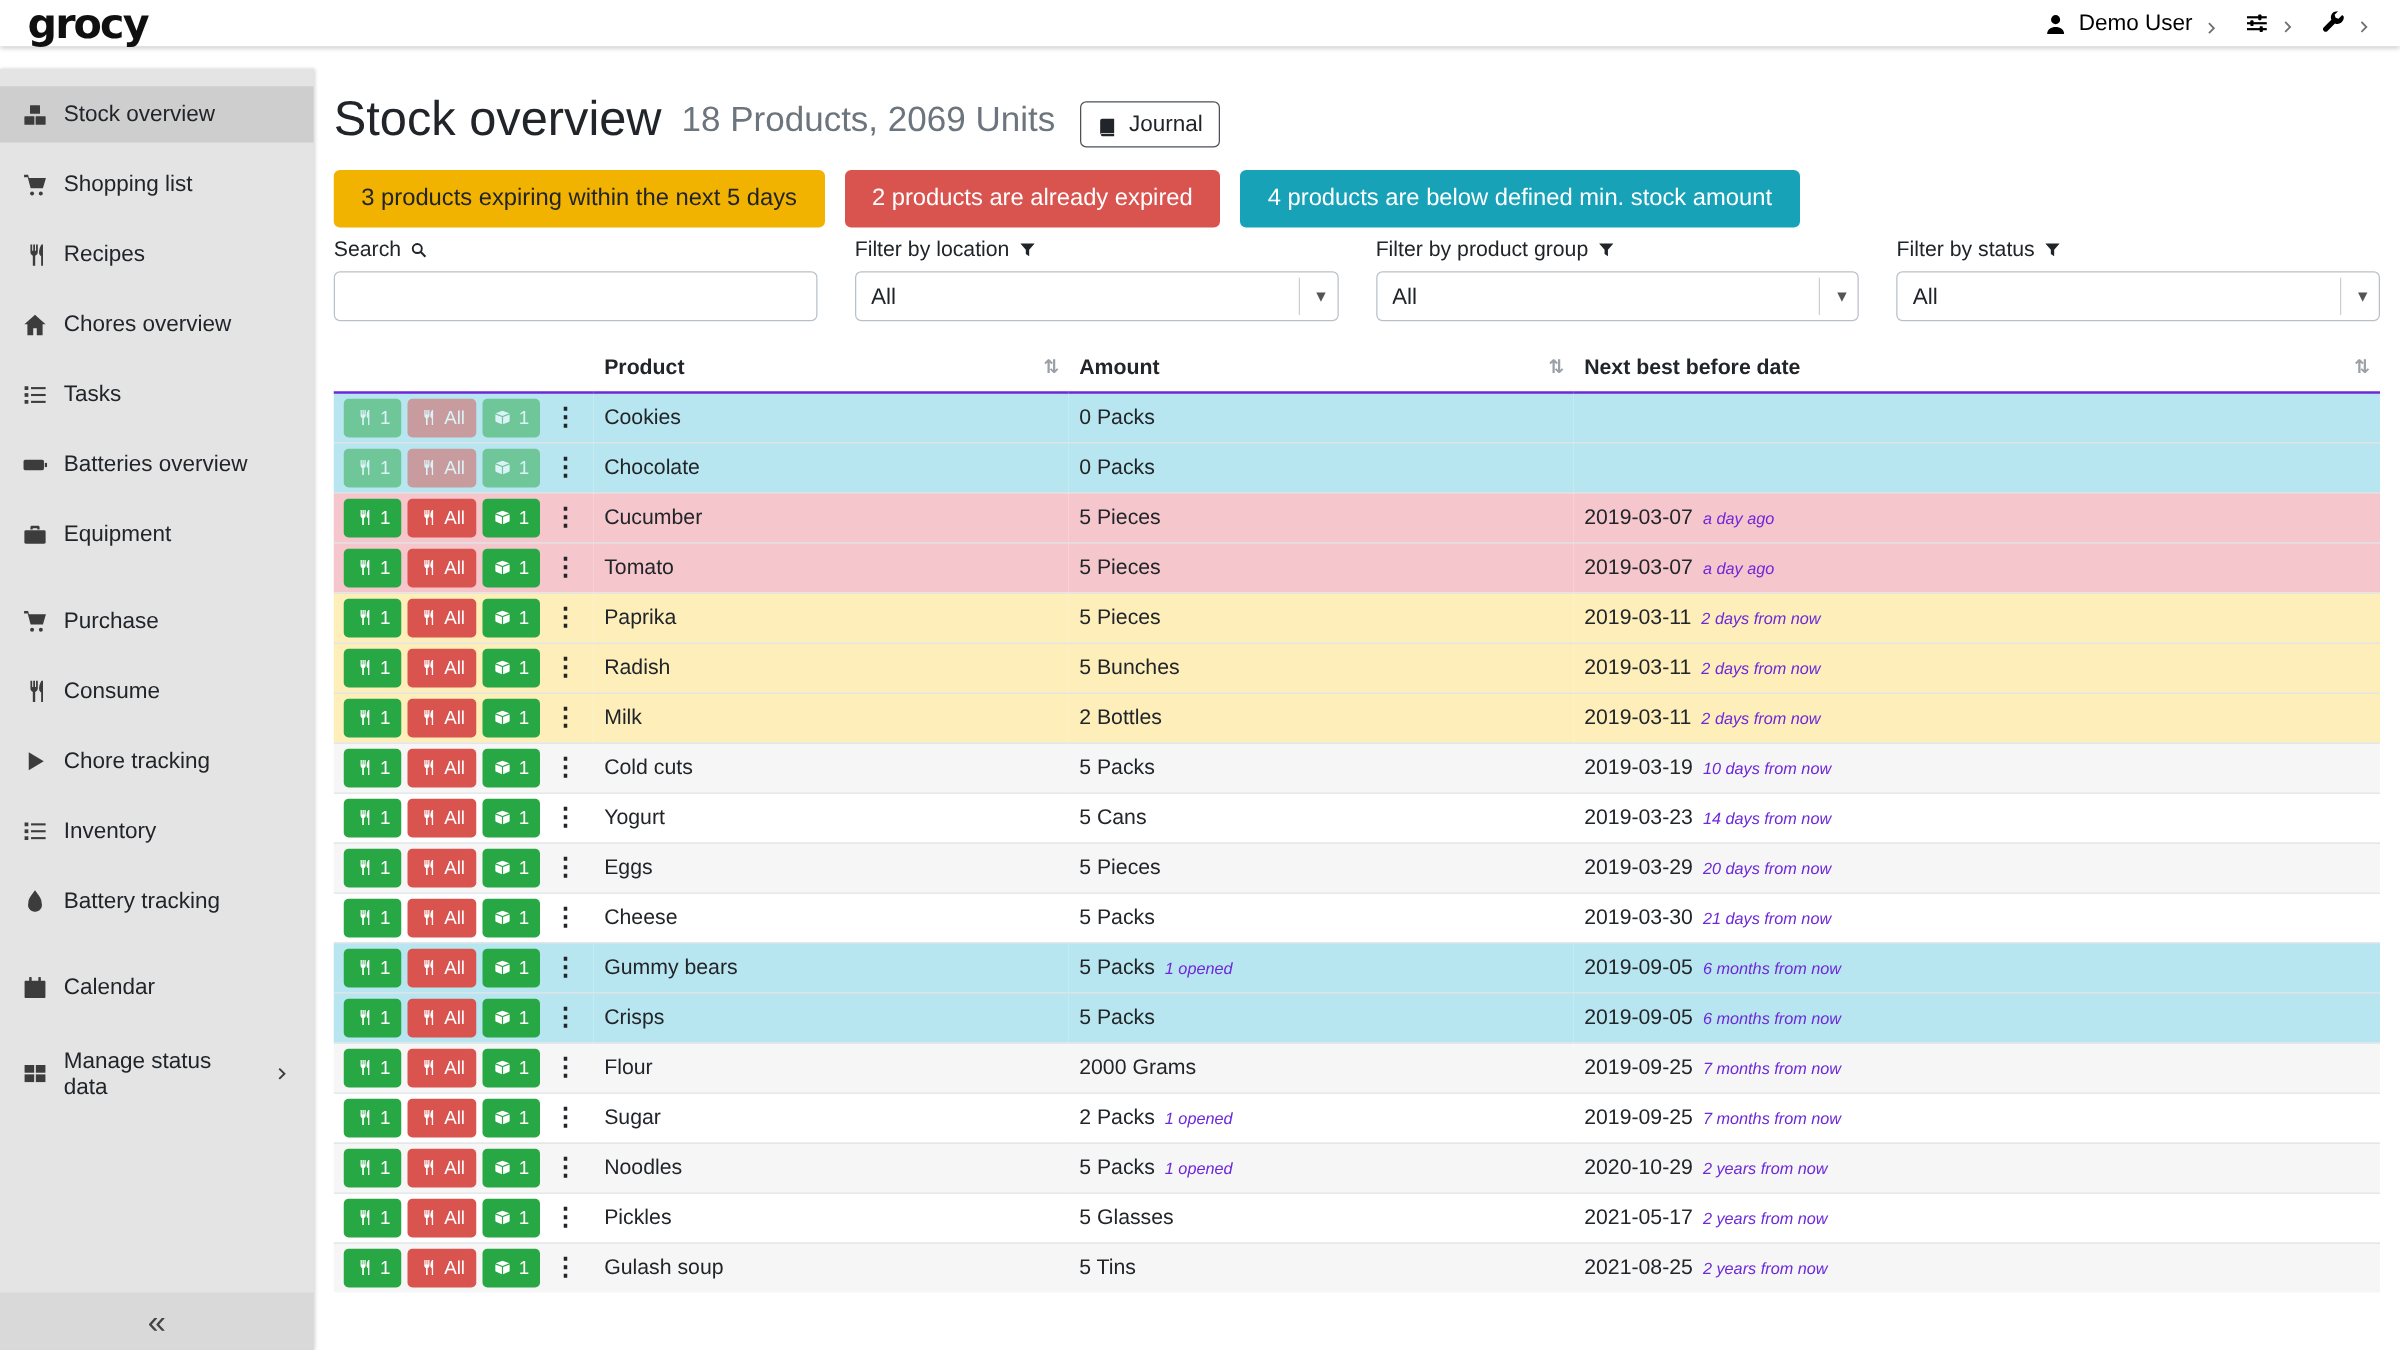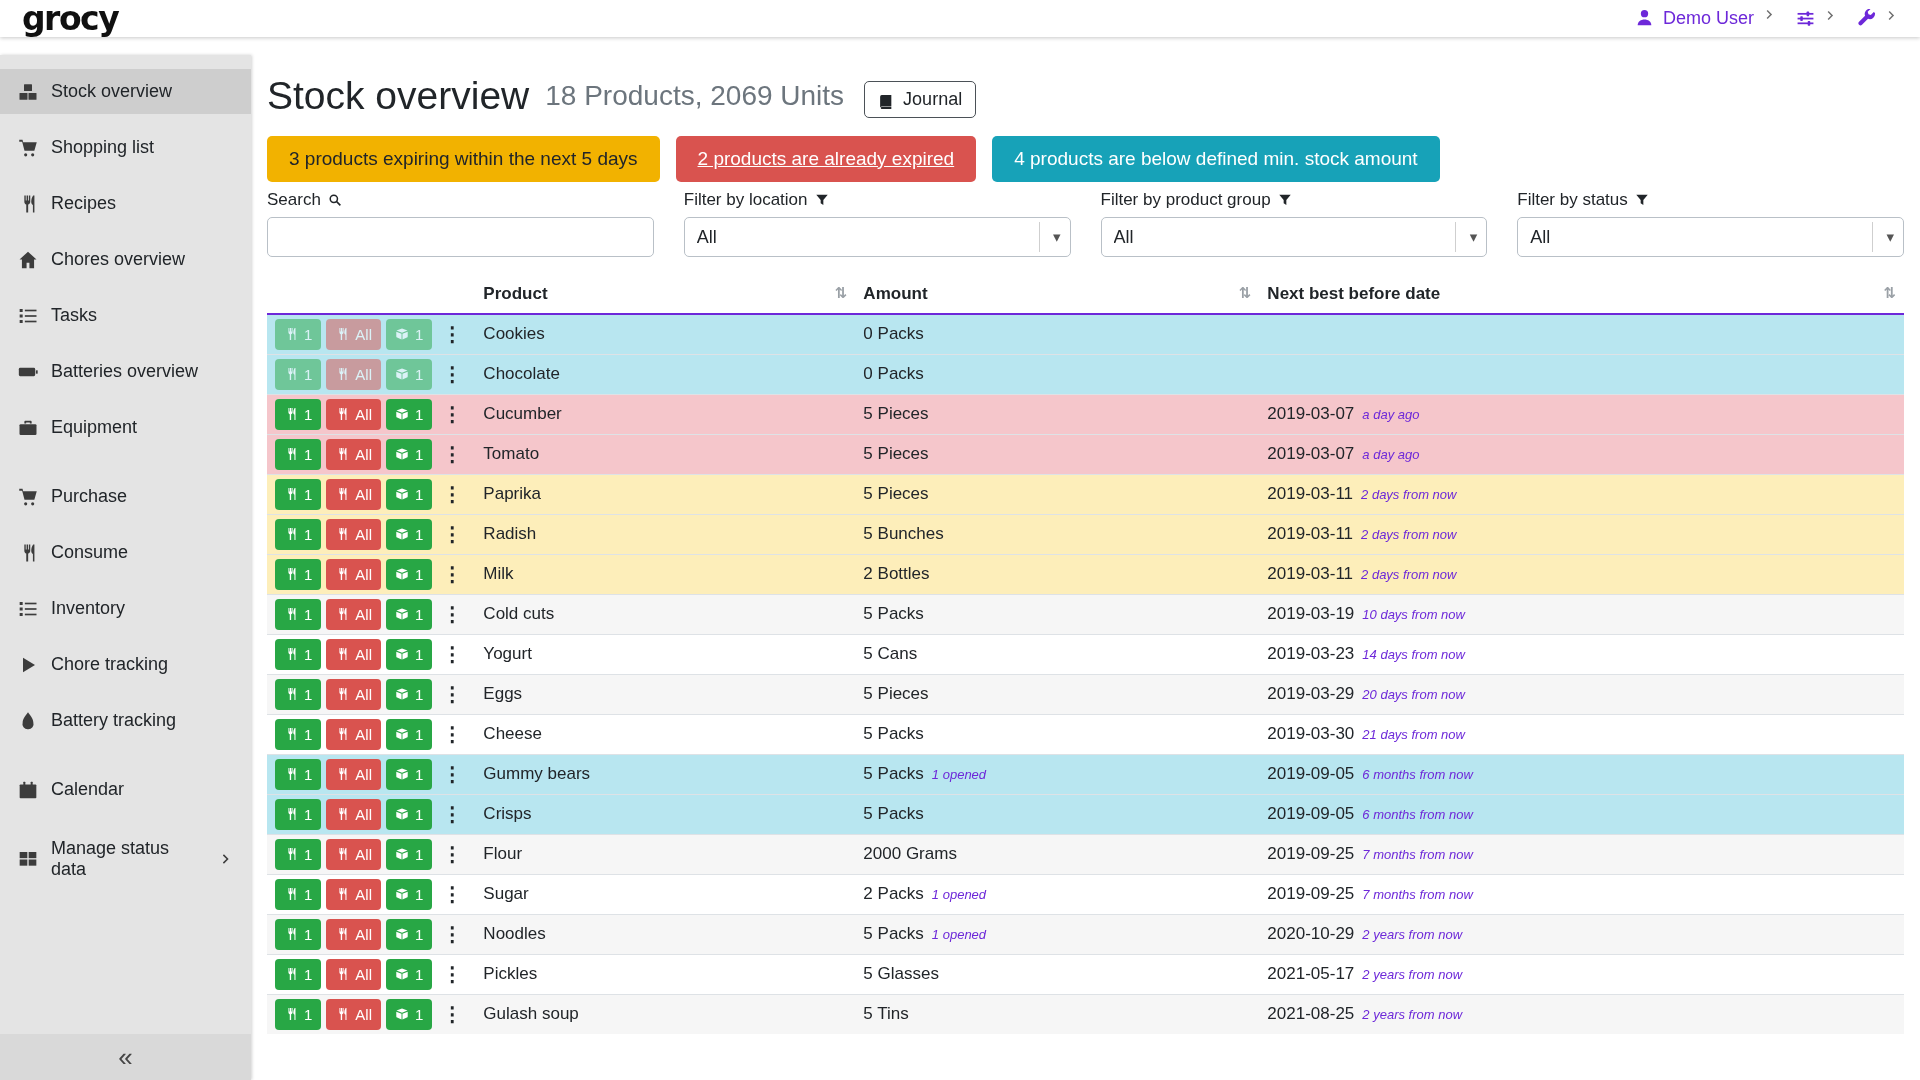--- a/index.html
+++ b/index.html
@@ -6,21 +6,21 @@
   html,body{width:1920px;height:1080px;overflow:hidden}
   body{font-family:"Liberation Sans",sans-serif;color:#212529;background:#fff;font-size:17px}
   svg{fill:currentColor}
 
   
   .topbar{position:fixed;top:0;left:0;right:0;height:37px;background:#fff;z-index:20;
     display:flex;align-items:center;justify-content:space-between;padding:0 22px;
     box-shadow:0 1px 4px rgba(0,0,0,.22)}
   .logo{font-family:"DejaVu Sans",sans-serif;font-size:33px;font-weight:800;letter-spacing:-1.5px;color:#101010;cursor:pointer}
   .topbar-right{display:flex;align-items:center;gap:20px}
-  .top-item{display:flex;align-items:flex-start;gap:9px;font-size:18px;cursor:pointer;color:#6d28d9}
+  .top-item{display:flex;align-items:flex-end;gap:9px;font-size:18px;cursor:pointer;color:#000000}
   .top-icon{width:19px;height:19px}
   .caret{width:13px;height:13px;color:#707070}
 
   
   .sidebar{position:fixed;top:55px;left:0;bottom:0;width:251px;background:#e4e4e4;
     display:flex;flex-direction:column;z-index:10;box-shadow:1px 0 3px rgba(0,0,0,.18)}
   .sidebar nav{flex:1;padding-top:14px;overflow:hidden}
   .nav-section{margin-bottom:24px}
   .nav-item{height:45px;margin-bottom:11px;display:flex;align-items:center;gap:13px;
     padding:0 18px;font-size:18px;color:#212529;cursor:pointer}
@@ -258,29 +258,29 @@
           <span class="nav-label">Purchase</span>
         </div>
         <div class="nav-item">
           <svg class="nav-icon">
             <use href="#i-utensils"></use>
           </svg>
           <span class="nav-label">Consume</span>
         </div>
         <div class="nav-item">
           <svg class="nav-icon">
+            <use href="#i-play"></use>
+          </svg>
+          <span class="nav-label">Chore tracking</span>
+        </div>
+        <div class="nav-item">
+          <svg class="nav-icon">
             <use href="#i-list"></use>
           </svg>
           <span class="nav-label">Inventory</span>
-        </div>
-        <div class="nav-item">
-          <svg class="nav-icon">
-            <use href="#i-play"></use>
-          </svg>
-          <span class="nav-label">Chore tracking</span>
         </div>
         <div class="nav-item">
           <svg class="nav-icon">
             <use href="#i-flame"></use>
           </svg>
           <span class="nav-label">Battery tracking</span>
         </div>
       </div>
       <div class="nav-section">
         <div class="nav-item">
@@ -314,21 +314,21 @@
     <button class="journal-btn">
       <svg class="book-icon">
           <use href="#i-book"></use>
         </svg>
       <span>Journal</span>
     </button>
   </div>
 
   <div class="banners">
       <div class="banner" style="background: rgb(242, 178, 0); color: rgb(33, 37, 41);">3 products expiring within the next 5 days</div>
-      <div class="banner" style="background: rgb(217, 83, 79); color: rgb(255, 255, 255); text-decoration: underline;">2 products are already expired</div>
+      <div class="banner" style="background: rgb(217, 83, 79); color: rgb(255, 255, 255);">2 products are already expired</div>
       <div class="banner" style="background: rgb(23, 162, 184); color: rgb(255, 255, 255);">4 products are below defined min. stock amount</div>
     </div>
 
   <div class="filters">
       <div class="filter-group"><div class="filter-label">Search <svg class="label-icon">
             <use href="#i-search"></use>
           </svg></div><input class="filter-input" type="text" value="" placeholder="" style=""></div>
       <div class="filter-group">
         <div class="filter-label">Filter by location <svg class="label-icon">
             <use href="#i-filter"></use>

